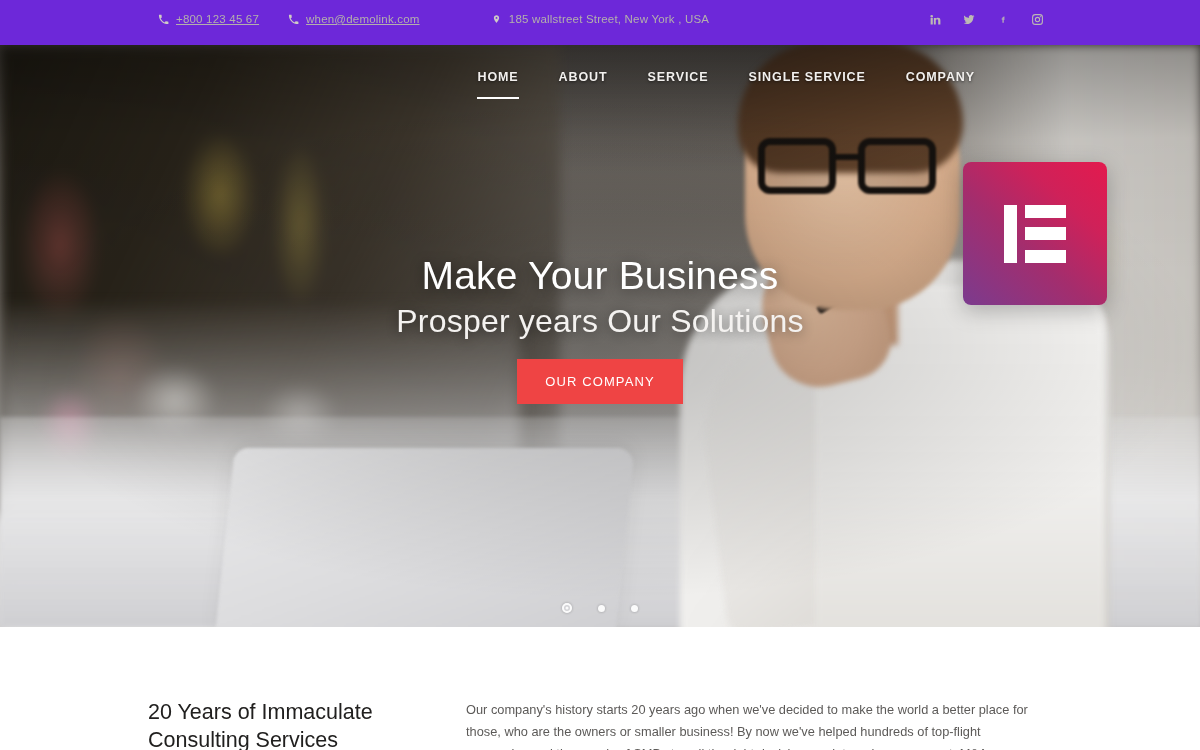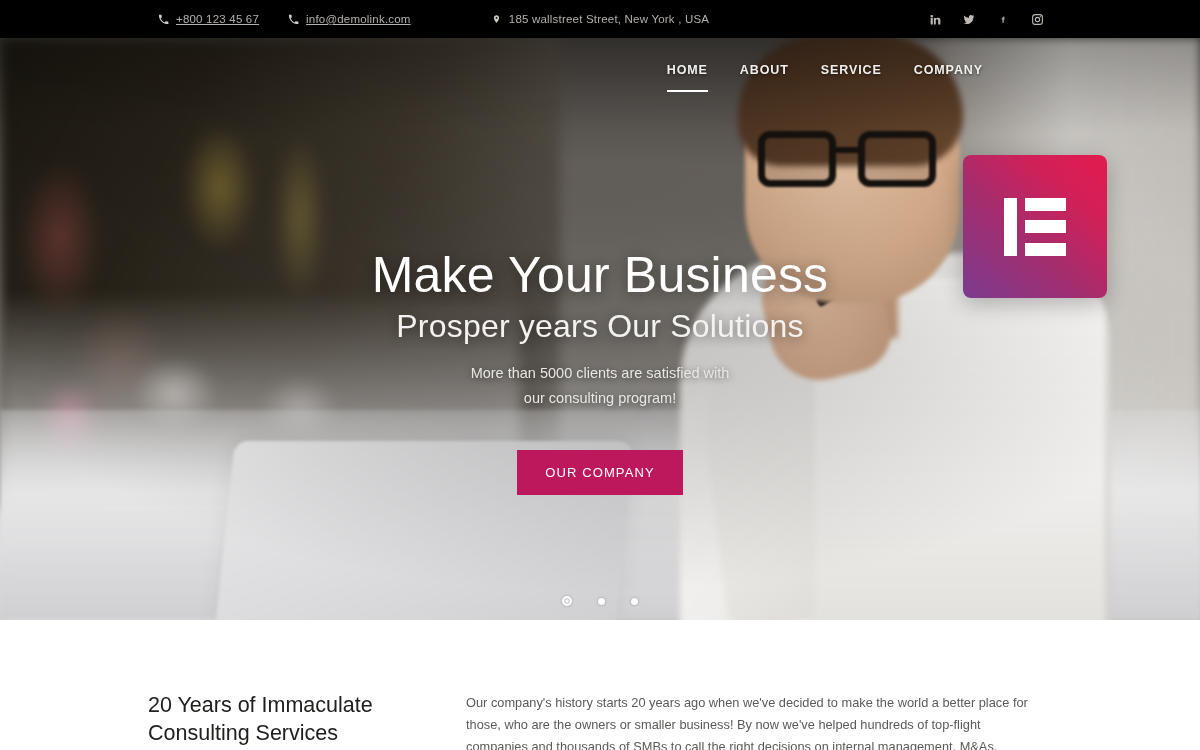--- a/index.html
+++ b/index.html
@@ -6,22 +6,22 @@
   html, body {
     width:1200px; height:750px;
     font-family:"Liberation Sans", sans-serif;
     background:#ffffff;
     overflow:hidden;
   }
 
   
   .topbar{
     position:relative;
-    height:38px;
-    background:#000000;
+    height:45px;
+    background:#6d28d9;
     display:flex;
     z-index:40;
   }
   .topbar-inner{
     width:1200px;
     height:38px;
     display:flex;
     align-items:center;
     padding:0 155px 0 158px;
     position:relative;
@@ -218,21 +218,21 @@
   }
   .logo .p-mark{
     position:relative;
     width:16px; height:23px;
     margin-right:1px;
   }
   .logo .p-mark svg{ display:block; }
   .nav{
     margin-left:auto;
     display:flex; align-items:center;
-    gap:0;
+    gap:8px;
   }
   .nav a{
     position:relative;
     color:#f2f0ee;
     font-size:12.5px;
     font-weight:700;
     letter-spacing:.9px;
     text-decoration:none;
     padding:0 16px;
     line-height:26px;
@@ -278,21 +278,21 @@
   .elementor-badge .bar-h{ height:13px; background:#fff; }
 
   
   .hero-copy{
     position:absolute;
     left:0; right:0; top:210px;
     text-align:center;
     z-index:12;
   }
   .hero-title{
-    font-size:50px;
+    font-size:39px;
     font-weight:300;
     color:#ffffff;
     letter-spacing:.2px;
     line-height:1.08;
     text-shadow:0 2px 14px rgba(0,0,0,.45);
   }
   .hero-sub{
     margin-top:6px;
     font-size:32px;
     font-weight:300;
@@ -303,22 +303,22 @@
   .hero-desc{
     margin-top:16px;
     font-size:14.5px;
     font-weight:400;
     color:#e9e7e4;
     line-height:1.75;
     text-shadow:0 1px 6px rgba(0,0,0,.5);
   }
   .hero-btn{
     display:inline-block;
-    margin-top:38px;
-    background:#be185d;
+    margin-top:19px;
+    background:#ef4444;
     color:#ffffff;
     font-size:13px;
     font-weight:400;
     letter-spacing:1.1px;
     padding:15px 28px;
     text-decoration:none;
     border:none;
     cursor:pointer;
     font-family:"Liberation Sans", sans-serif;
   }
@@ -393,21 +393,21 @@
       </span>
       <span>+800 123 45 67</span>
     </a>
 
     <a class="tb-item" href="#">
       <span class="tb-ico">
         <svg width="11" height="11" viewBox="0 0 24 24" fill="currentColor">
           <path d="M6.6 10.8c1.7 3.4 4.2 5.9 7.6 7.6l2.5-2.5c.3-.3.8-.4 1.2-.3 1.2.4 2.5.6 3.8.6.6 0 1 .4 1 1V21c0 .6-.4 1-1 1C10.8 22 2 13.2 2 2.5c0-.6.4-1 1-1h3.8c.6 0 1 .4 1 1 0 1.3.2 2.6.6 3.8.1.4 0 .9-.3 1.2l-2.5 2.3z"></path>
         </svg>
       </span>
-      <span>info@demolink.com</span>
+      <span>when@demolink.com</span>
     </a>
 
     <div class="tb-address">
       <div class="tb-item">
         <span class="tb-ico">
           <svg width="9" height="12" viewBox="0 0 24 24" fill="currentColor">
             <path d="M12 2C8.1 2 5 5.1 5 9c0 5.2 7 13 7 13s7-7.8 7-13c0-3.9-3.1-7-7-7zm0 9.5A2.5 2.5 0 1 1 12 6.5a2.5 2.5 0 0 1 0 5z"></path>
           </svg>
         </span>
         <span>185 wallstreet Street, New York , USA</span>
@@ -468,20 +468,21 @@
     </div>
     <div class="hero-vignette"></div>
   </div>
 
   <div class="header">
 
     <nav class="nav">
       <a href="#" class="active">HOME</a>
       <a href="#">ABOUT</a>
       <a href="#">SERVICE</a>
+      <a href="#">SINGLE SERVICE</a>
       <a href="#">COMPANY</a>
       <a href="#" class="search-btn" aria-label="Search">
         <svg width="14" height="14" viewBox="0 0 24 24" fill="none" stroke="currentColor" stroke-width="2.6" stroke-linecap="round">
           <circle cx="10.5" cy="10.5" r="6.5"></circle>
           <line x1="15.5" y1="15.5" x2="21" y2="21"></line>
         </svg>
       </a>
     </nav>
   </div>
 
@@ -492,24 +493,20 @@
         <div class="bar-h"></div>
         <div class="bar-h"></div>
         <div class="bar-h"></div>
       </div>
     </div>
   </div>
 
   <div class="hero-copy">
     <div class="hero-title">Make Your Business</div>
     <div class="hero-sub">Prosper years Our Solutions</div>
-    <div class="hero-desc">
-      <div>More than 5000 clients are satisfied with</div>
-      <div>our consulting program!</div>
-    </div>
     <a class="hero-btn" href="#">OUR COMPANY</a>
   </div>
 
   <div class="hero-dots">
     <span class="dot active"></span>
     <span class="dot"></span>
     <span class="dot"></span>
   </div>
 </div>
 

